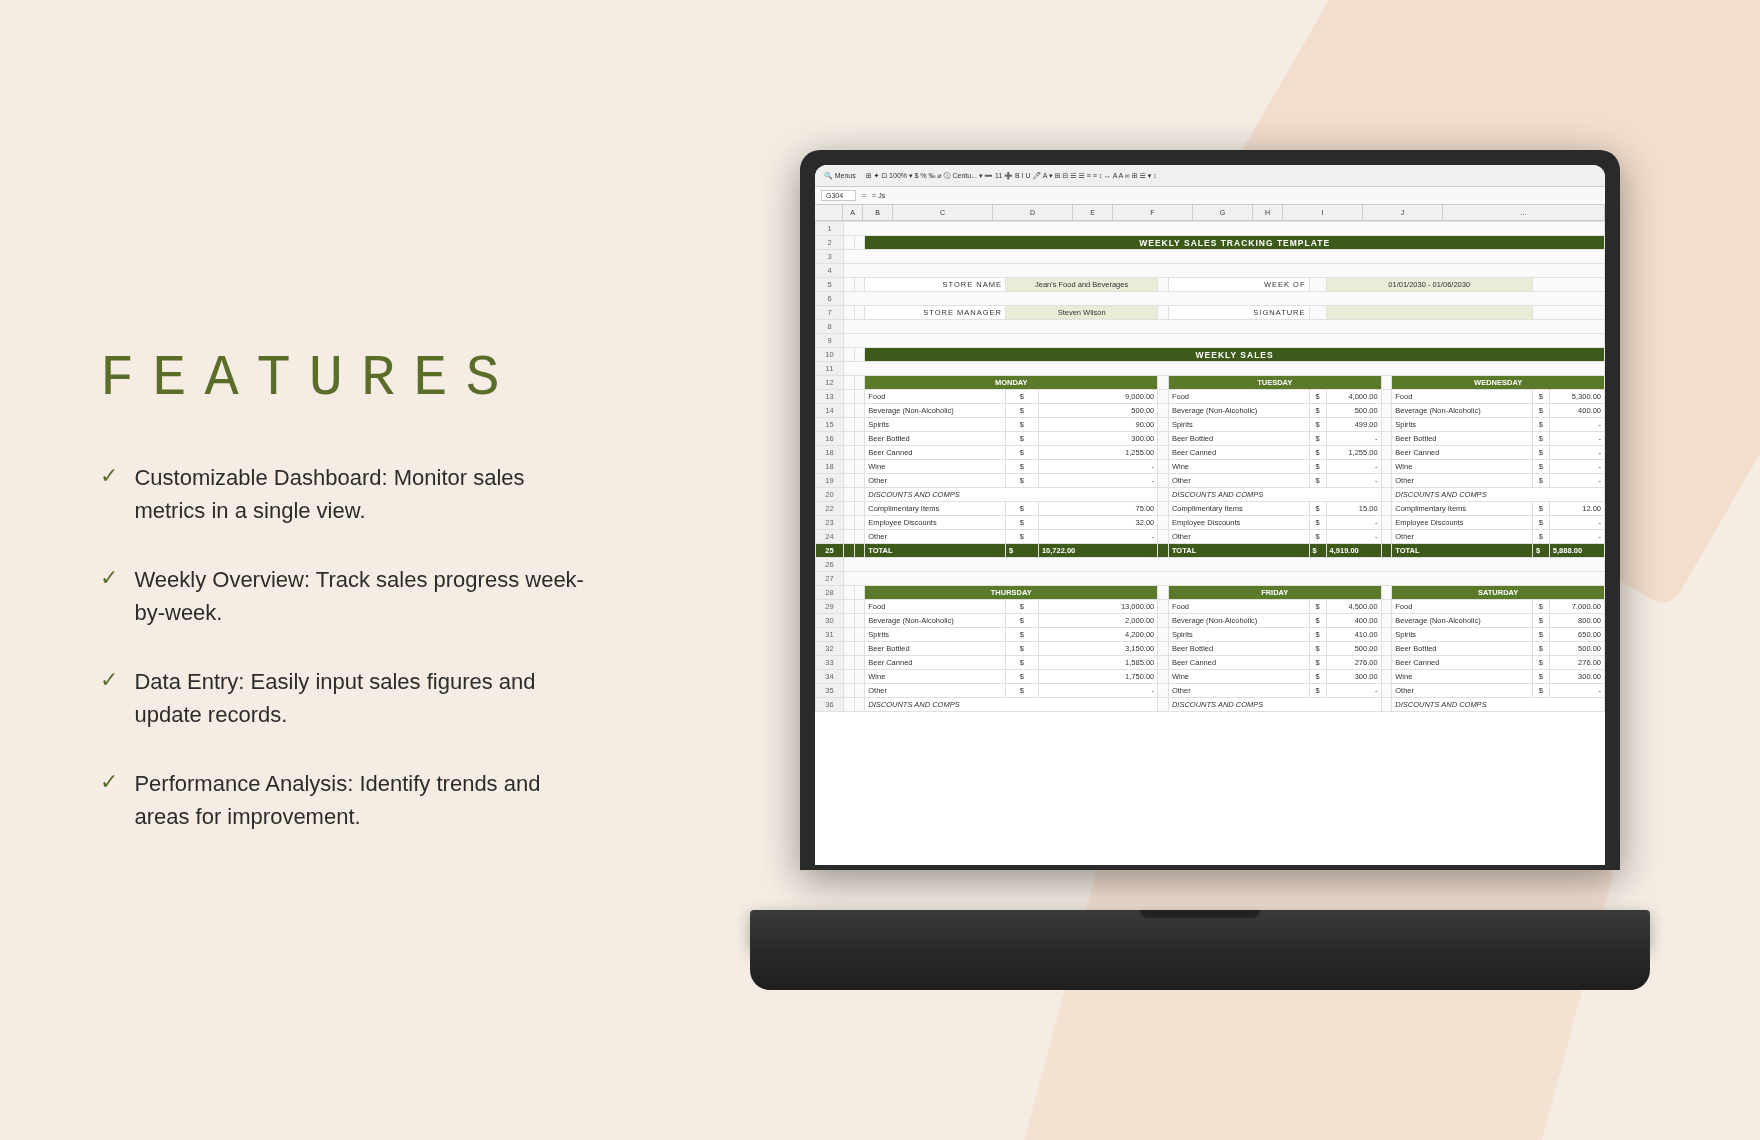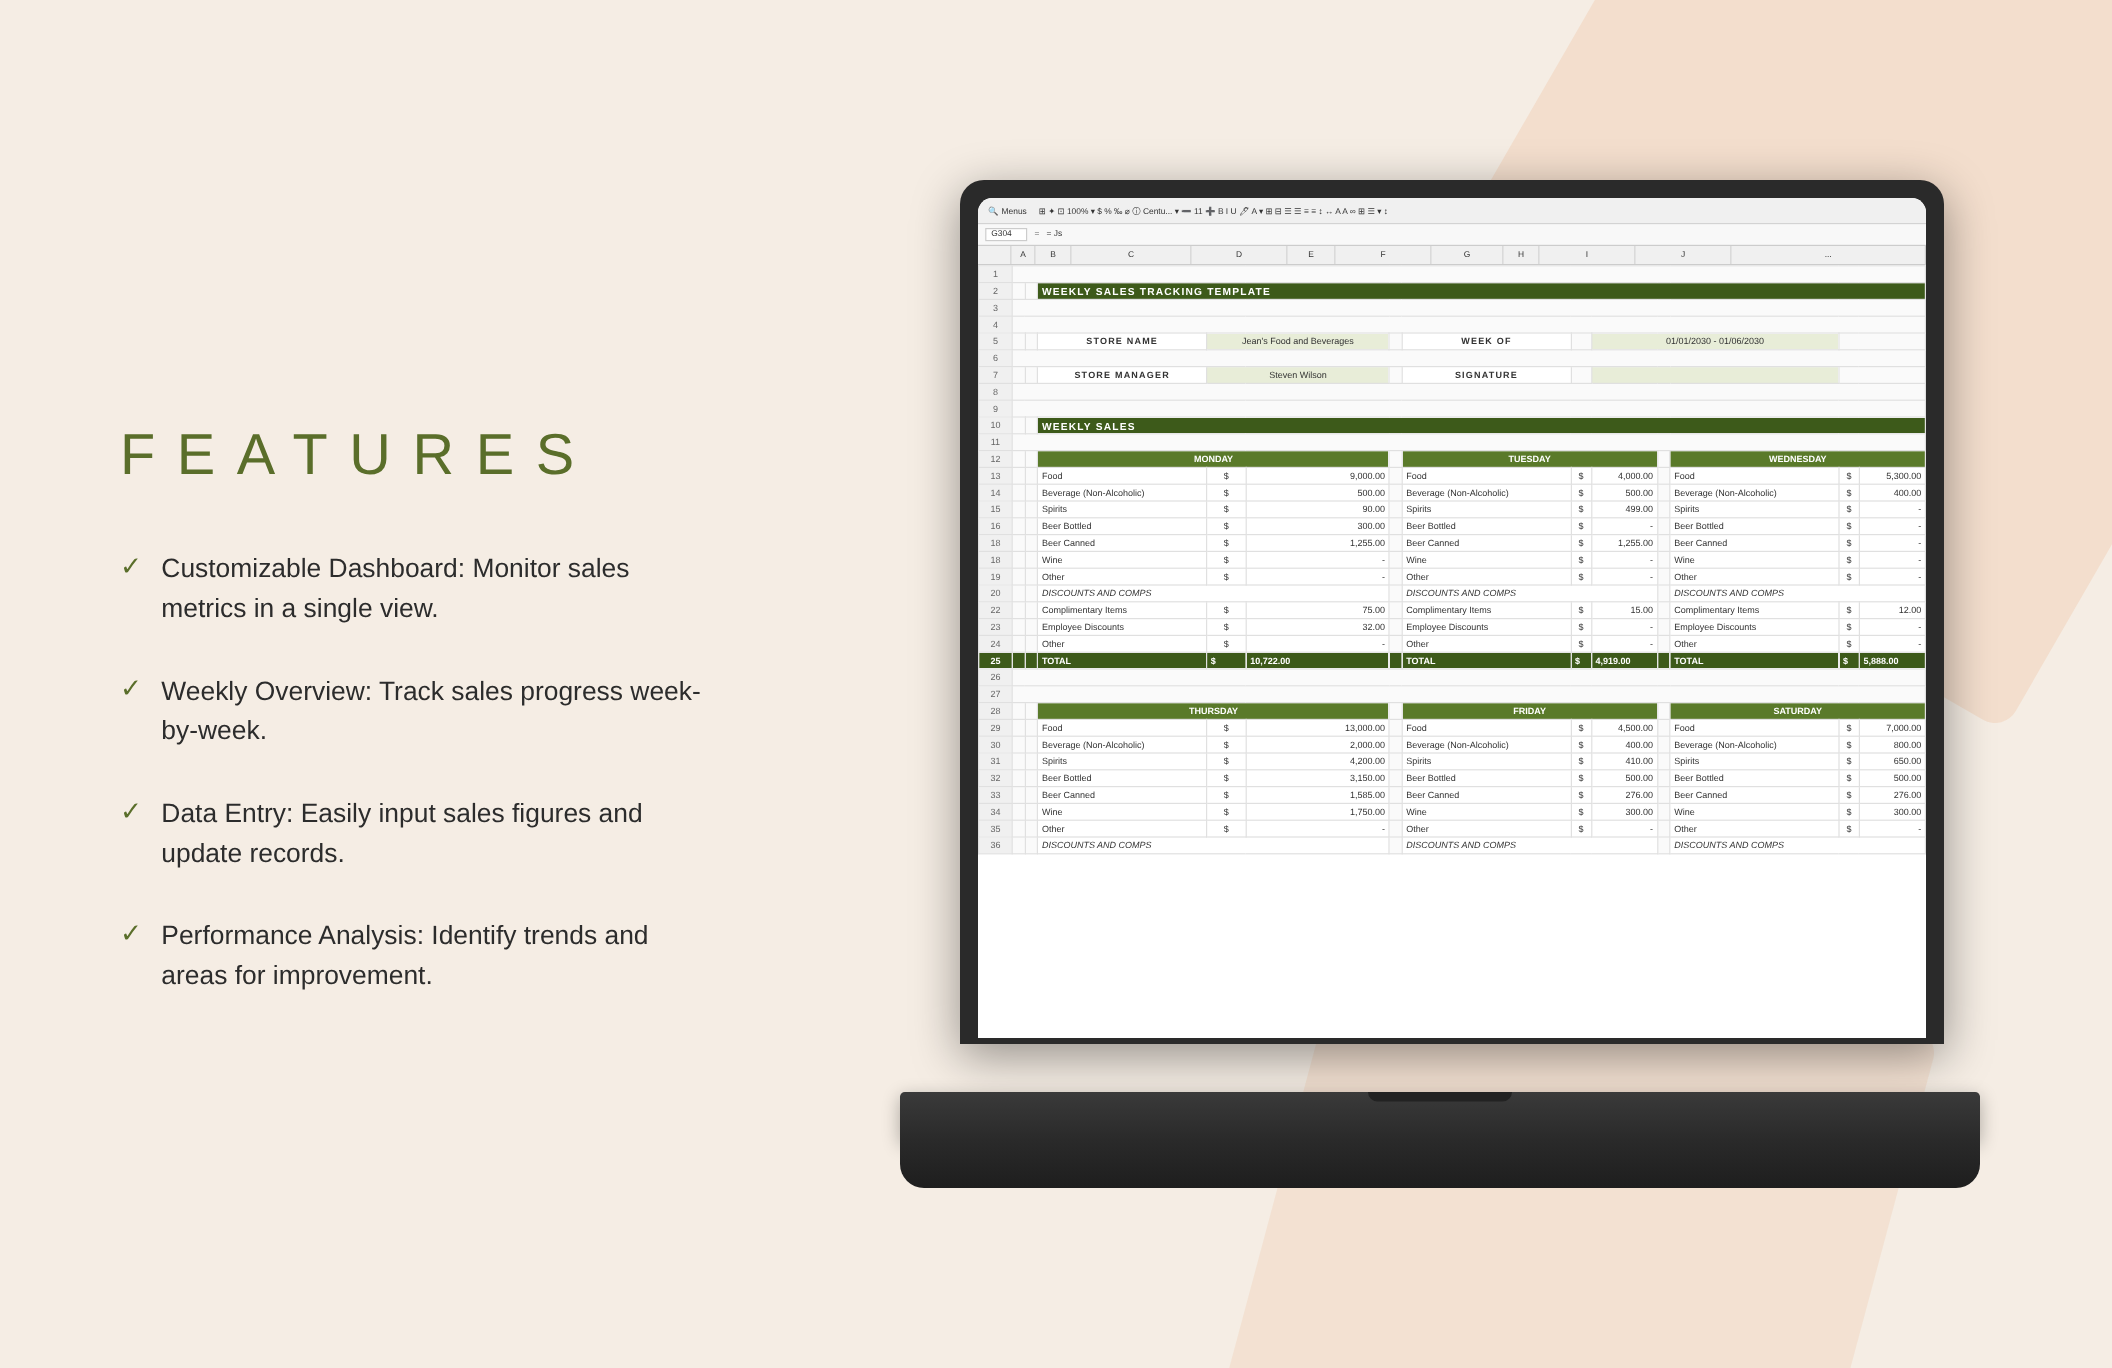--- a/index.html
+++ b/index.html
@@ -60,26 +60,26 @@
     .left-panel {
       width: 680px;
       padding: 120px 80px 80px 100px;
       display: flex;
       flex-direction: column;
       justify-content: center;
       flex-shrink: 0;
     }
 
     .features-title {
-      font-size: 48px;
+      font-size: 57px;
       font-weight: 400;
       letter-spacing: 18px;
       color: #5a6e2a;
       margin-bottom: 50px;
-      font-family: Liberation Sans, sans-serif;
+      font-family: Liberation Mono, monospace;
       text-transform: uppercase;
     }
 
     .feature-list {
       list-style: none;
       display: flex;
       flex-direction: column;
       gap: 36px;
     }
 
@@ -291,21 +291,21 @@
       text-align: center;
       font-size: 6.5px;
       width: 28px;
       border-right: 1px solid #ccc;
     }
 
     
     .section-header {
       background: #3d5a1a !important;
       color: white !important;
-      text-align: left;
+      text-align: center;
       font-weight: bold !important;
       font-size: 8.5px !important;
       letter-spacing: 1px;
     }
 
     .sub-header {
       background: #5a7a2a !important;
       color: white !important;
       text-align: center !important;
       font-weight: bold !important;
@@ -326,25 +326,24 @@
       color: #333;
     }
 
     .total-row td {
       background: #3d5a1a !important;
       color: white !important;
       font-weight: bold;
     }
 
     .store-info-label {
-      text-align: center;
+      text-align: right;
       font-size: 7px;
       color: #333;
       letter-spacing: 1px;
-      font-weight: bold;
     }
 
     .store-info-value {
       background: #e8edd8 !important;
       color: #333;
       text-align: center;
       font-size: 7.5px;
     }
 
     .discounts-label {

